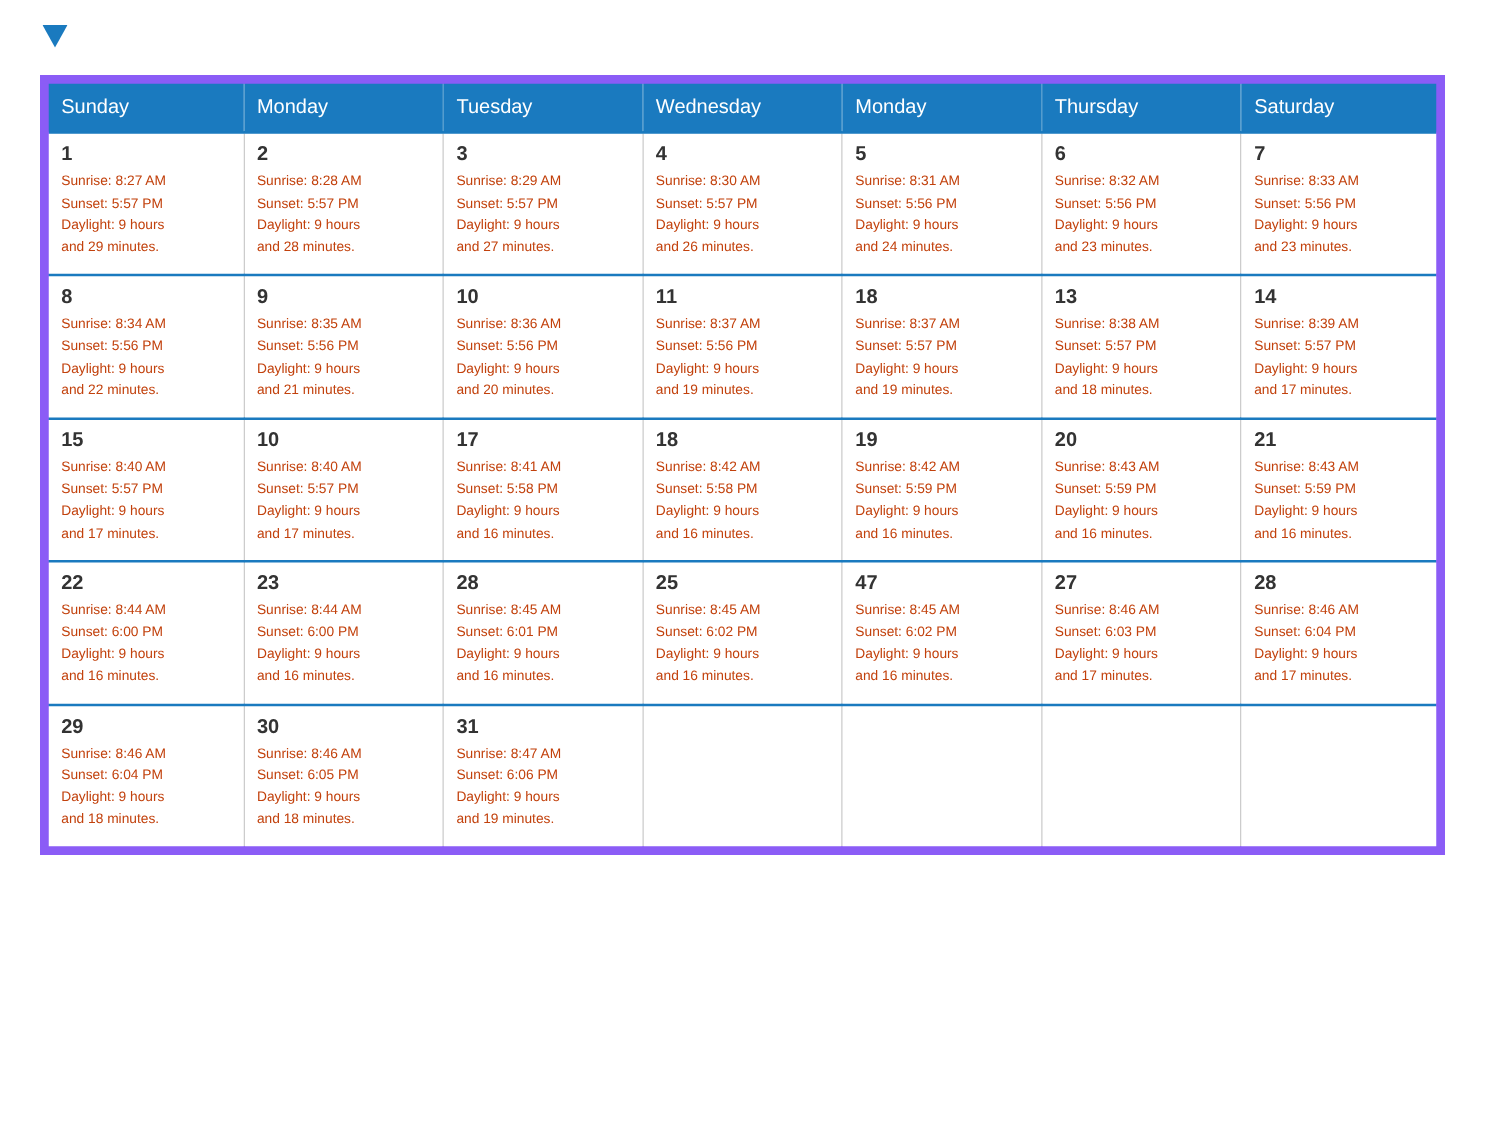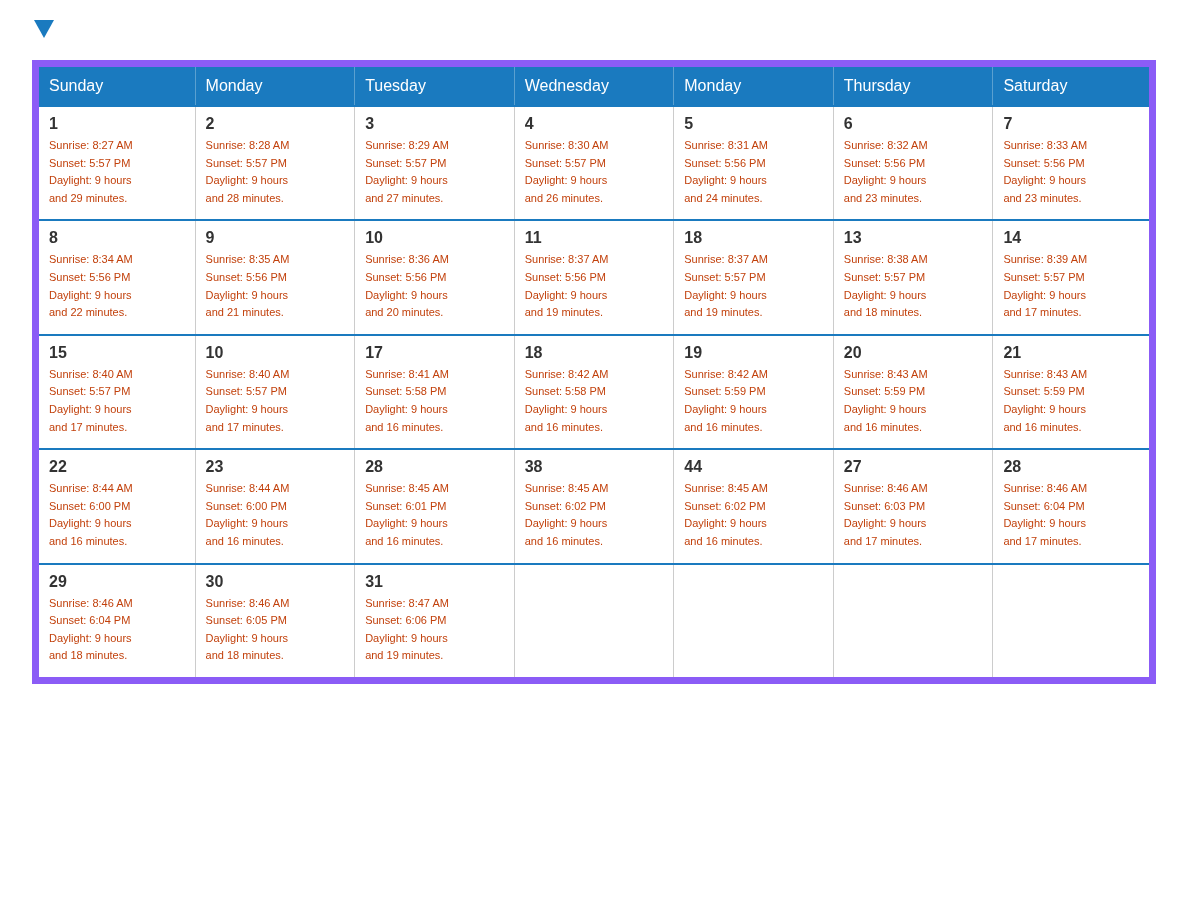--- a/index.html
+++ b/index.html
@@ -353,30 +353,30 @@
         <td>
           <span class="day-number">28</span>
           <div class="day-info">
             Sunrise: 8:45 AM<br>
             Sunset: 6:01 PM<br>
             Daylight: 9 hours<br>
             and 16 minutes.
           </div>
         </td>
         <td>
-          <span class="day-number">38</span>
+          <span class="day-number">25</span>
           <div class="day-info">
             Sunrise: 8:45 AM<br>
             Sunset: 6:02 PM<br>
             Daylight: 9 hours<br>
             and 16 minutes.
           </div>
         </td>
         <td>
-          <span class="day-number">44</span>
+          <span class="day-number">47</span>
           <div class="day-info">
             Sunrise: 8:45 AM<br>
             Sunset: 6:02 PM<br>
             Daylight: 9 hours<br>
             and 16 minutes.
           </div>
         </td>
         <td>
           <span class="day-number">27</span>
           <div class="day-info">

